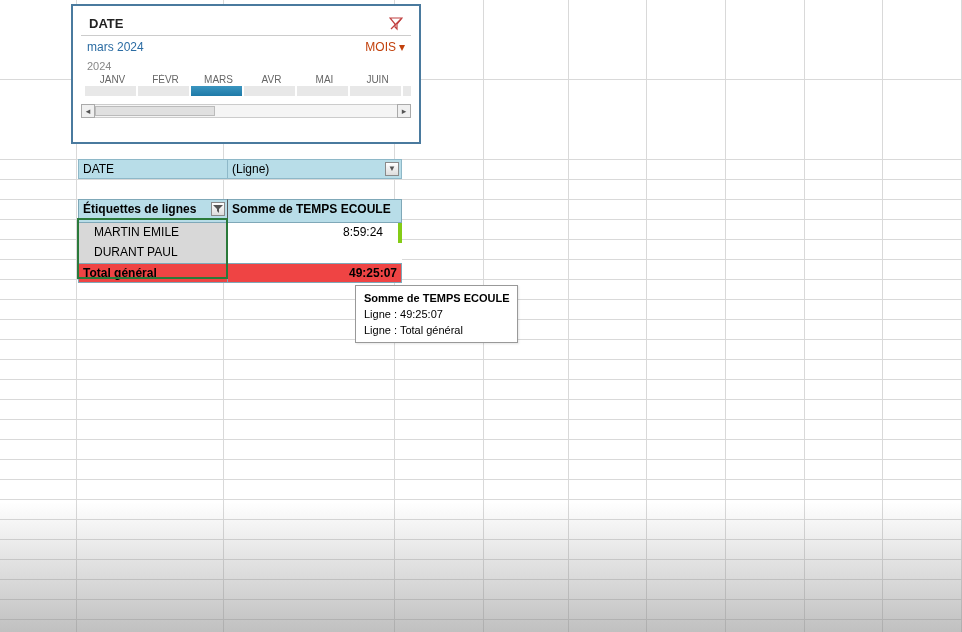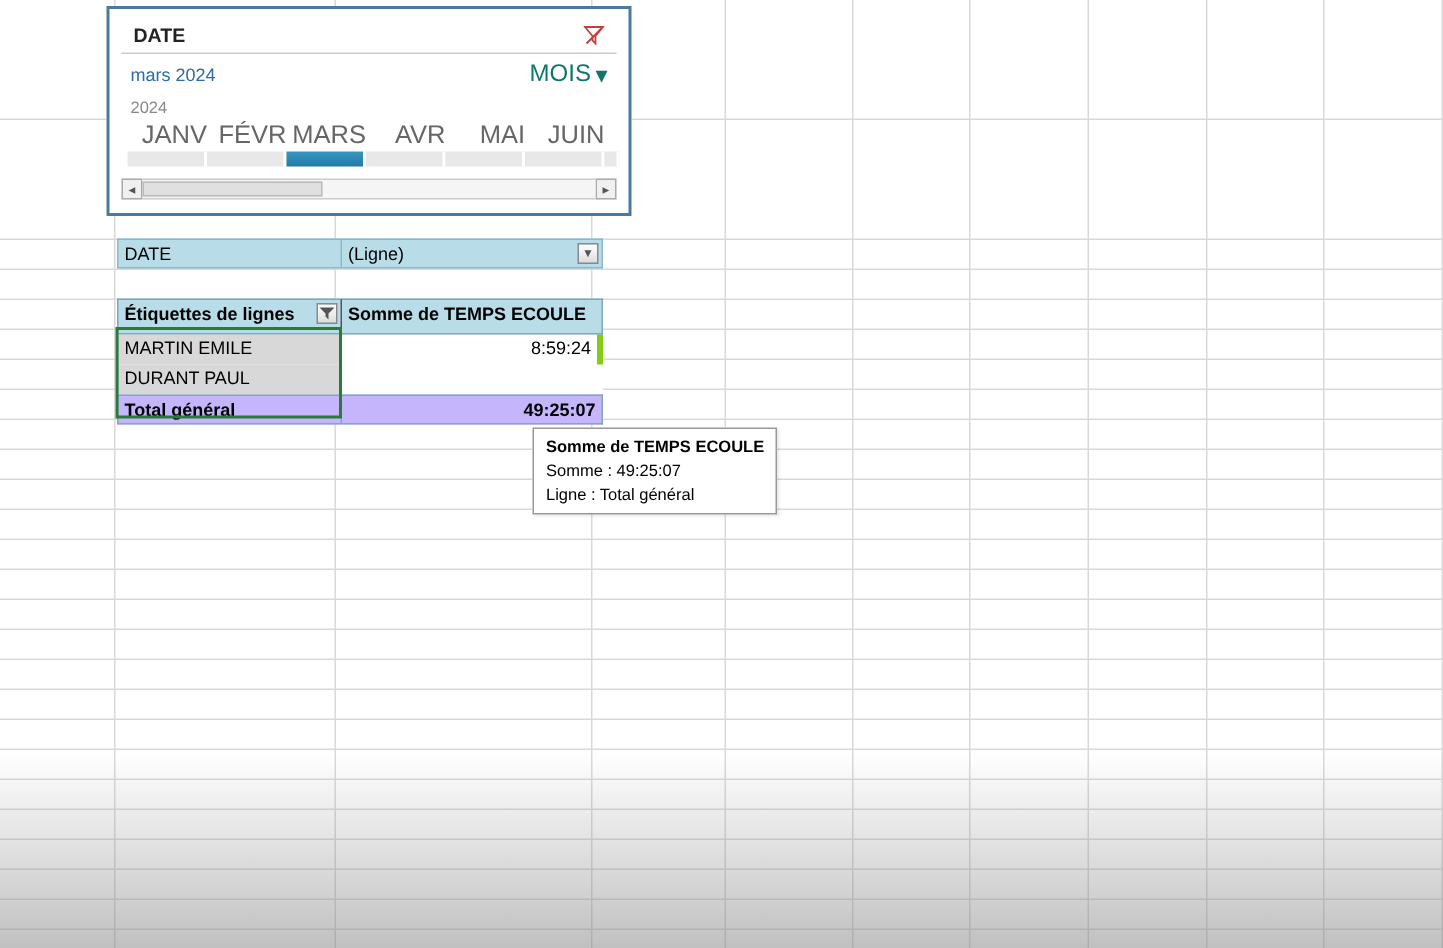--- a/index.html
+++ b/index.html
@@ -79,42 +79,42 @@
       align-items: center;
       padding: 4px 8px 2px 8px;
       margin: 0 6px;
       gap: 35px;
     }
     .slicer-period {
       color: #2b6ca3;
       font-size: 12px;
     }
     .slicer-granularity {
-      color: #0f766e;
-      font-size: 16px;
+      color: #c2410c;
+      font-size: 12px;
       display: flex;
       align-items: center;
       gap: 3px;
     }
     .slicer-year {
       color: #888;
       font-size: 11px;
       padding: 4px 0 2px 14px;
     }
     .slicer-months {
       display: flex;
       padding: 0 12px;
       gap: 0;
       overflow: hidden;
     }
     .slicer-month {
       flex: 0 0 53px;
-      font-size: 17px;
+      font-size: 10px;
       color: #666;
-      text-align: right;
+      text-align: center;
       padding-left: 2px;
     }
     .slicer-bars {
       display: flex;
       padding: 1px 12px 0;
       position: relative;
     }
     .slicer-bar {
       flex: 0 0 53px;
       height: 10px;
@@ -238,21 +238,21 @@
       color: #333;
       cursor: pointer;
     }
     .pivot-body {
       background: #fff;
     }
     .pivot-row {
       display: flex;
     }
     .pivot-cell {
-      padding: 2px 4px;
+      padding: 2px 15px;
       height: 20px;
       border-right: 1px solid #d9d9d9;
     }
     .pivot-cell-label {
       width: 150px;
       border-left: 1px solid #7fa8b8;
       border-right: 1.5px solid #3a7a3a;
     }
     .pivot-cell-label.selected {
       background: #d8d8d8;
@@ -267,21 +267,21 @@
       top: 218px;
       left: 77px;
       width: 151px;
       height: 61px;
       border: 2px solid #2a7a3a;
       pointer-events: none;
       z-index: 3;
     }
     .pivot-total {
       display: flex;
-      background: #c4b5fd;
+      background: #ef4444;
     }
     .pivot-total-cell {
       padding: 2px 4px;
       height: 20px;
       font-weight: bold;
       border: 1px solid #7fa8b8;
     }
     .pivot-total-label {
       width: 150px;
     }
@@ -441,17 +441,17 @@
   <div class="pivot-total">
     <div class="pivot-total-cell pivot-total-label">Total général</div>
     <div class="pivot-total-cell pivot-total-value">49:25:07</div>
   </div>
 </div>
 
 <div class="selection-box"></div>
 
 <div class="tooltip">
   <div class="tooltip-title">Somme de TEMPS ECOULE</div>
-  <div>Somme : 49:25:07</div>
+  <div>Ligne : 49:25:07</div>
   <div>Ligne : Total général</div>
 </div>
 
 <div class="bottom-shade"></div>
 
 </body></html>

